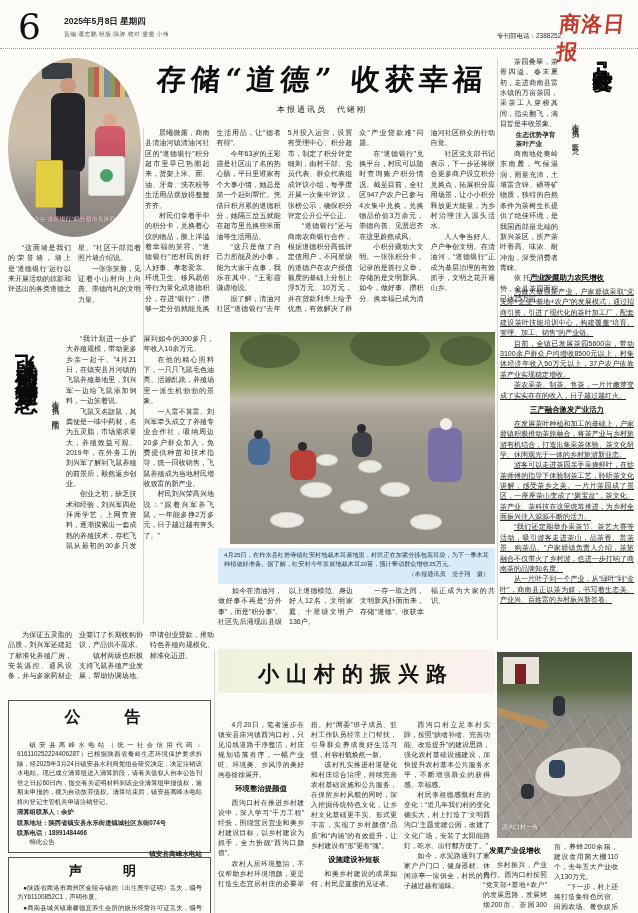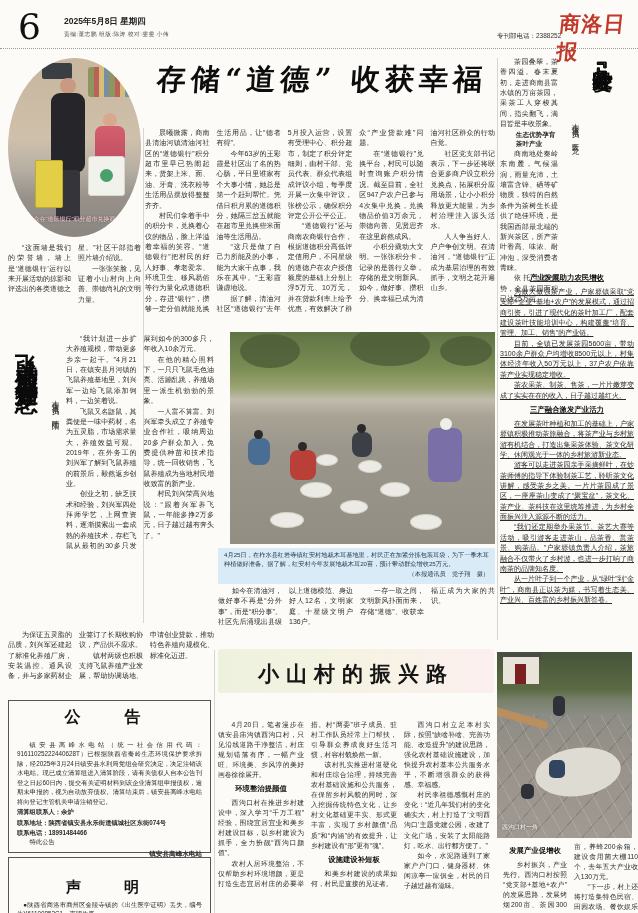--- a/index.html
+++ b/index.html
@@ -69,42 +69,42 @@
   .capbox{position:absolute;left:218px;top:548px;width:277px;height:36px;background:#d9ebf7;padding:3px 6px;box-sizing:border-box;}
   .capbox .cap{font-size:6.2px;line-height:1.45;text-align:justify;color:#243a4c;}
   .capbox .credit{font-size:6.2px;text-align:right;color:#243a4c;margin-top:1px;}
   
   .village{position:absolute;left:218px;top:645px;width:414px;height:268px;}
   .vg-titleband{position:absolute;left:0;top:4px;width:276px;height:44px;text-align:center;
     background:linear-gradient(90deg,#edf2dd 0%,#f7f3e4 55%,#fbeff0 100%);border-radius:3px;}
   .vg-title{font-size:21px;font-weight:bold;letter-spacing:7px;color:#151515;margin-top:11px;}
   .vg-byline{font-size:7.5px;color:#333;letter-spacing:3px;margin-top:3px;}
   .vg-bodyA{position:absolute;left:0;top:75px;width:272px;height:212px;}
-  .vg-bodyB{position:absolute;left:285px;top:197px;width:135px;height:71px;}
+  .vg-bodyB{position:absolute;left:265px;top:197px;width:135px;height:71px;}
   .photoC{position:absolute;left:279px;top:7px;width:135px;height:186px;overflow:hidden;
     background:linear-gradient(180deg,#46543a 0%,#5c6a44 20%,#77816b 26%,#8d8d85 34%,#979189 55%,#a09a92 100%);}
   .pc-bld{position:absolute;left:6px;top:5px;width:36px;height:27px;background:#e8e4da;}
   .pc-door{position:absolute;left:18px;top:12px;width:11px;height:20px;background:#7a2020;}
   .pc-roof{position:absolute;left:3px;top:1px;width:42px;height:6px;background:#4b4b46;}
   .pc-stones{position:absolute;left:0;right:0;top:34%;bottom:0;
     background:repeating-linear-gradient(62deg,transparent 0 14px,rgba(255,255,255,.14) 14px 15px),
                repeating-linear-gradient(-48deg,transparent 0 18px,rgba(55,55,50,.20) 18px 19px);}
   .pc-patch{position:absolute;left:38px;top:96px;width:86px;height:48px;background:#dedbd2;border-radius:50%;transform:rotate(-8deg);}
   .pc-bench{position:absolute;left:-6px;top:62px;width:58px;height:8px;background:#b98f5e;border-radius:4px;transform:rotate(16deg);}
   .pc-fig{position:absolute;background:#2e3138;border-radius:5px;}
   .pc-cap{position:absolute;left:5px;bottom:6px;font-size:6px;color:#fff;text-shadow:0 0 2px rgba(0,0,0,.6);}
   
   .notice{position:absolute;left:8px;top:700px;width:203px;height:153px;border:1px solid #555;box-sizing:border-box;padding:4px 8px;background:#fcfbf8;}
   .no-title{text-align:center;font-size:16px;font-weight:bold;letter-spacing:14px;color:#111;margin:2px 0 12px;}
   .no-body{font-size:6.3px;line-height:1.5;text-align:justify;color:#2b2b2b;}
   .no-body .ind{text-indent:2em;margin:0;}
   .no-line{margin:1px 0 0;font-weight:bold;}
   .no-sign{text-align:right;font-size:6.6px;font-weight:bold;margin-top:3px;}
   .statement{position:absolute;left:8px;top:857px;width:203px;height:70px;border:1px solid #555;box-sizing:border-box;padding:3px 8px;background:#fcfbf8;}
-  .st-title{text-align:center;font-size:15px;font-weight:bold;letter-spacing:14px;color:#111;margin:17px 0 3px;}
+  .st-title{text-align:center;font-size:13px;font-weight:bold;letter-spacing:14px;color:#111;margin:1px 0 3px;}
   .st-items p{margin:0 0 1px;font-size:6.3px;line-height:1.5;text-align:justify;text-indent:1em;}
 </style>
 </head>
 <body>
 
 <div class="page">
 
   <div class="pageno">6</div>
   <div class="dateblock">
     <div class="date">2025年5月8日 星期四</div>
@@ -125,20 +125,21 @@
     <div class="pa-body1"></div>
     <div class="pa-legs1"></div>
     <div class="pa-head2"></div>
     <div class="pa-body2"></div>
     <div class="pa-bag"></div>
     <div class="pa-pack"></div>
     <div class="pa-cap">群众在“道德银行”积分超市兑换商品</div>
   </div>
 
   <div class="main-headline">存储“道德”  收获幸福</div>
+  <div class="main-byline">本报通讯员　代绪刚</div>
   <div class="art cols5 main-body">
       <p>晨曦微露，商南县清油河镇清油河社区的“道德银行”积分超市里早已热闹起来，货架上米、面、油、牙膏、洗衣粉等生活用品摆放得整整齐齐。</p>
       <p>村民们拿着手中的积分卡，兑换着心仪的物品，脸上洋溢着幸福的笑容。“道德银行”把村民的好人好事、孝老爱亲、环境卫生、移风易俗等行为量化成道德积分，存进“银行”，攒够一定分值就能兑换生活用品，让“德者有得”。</p>
       <p>今年63岁的王彩霞是社区出了名的热心肠，平日里谁家有个大事小情，她总是第一个赶到帮忙。凭借日积月累的道德积分，她隔三岔五就能在超市里兑换些米面油等生活用品。</p>
       <p>“这只是做了自己力所能及的小事，能为大家干点事，我乐在其中。”王彩霞谦虚地说。</p>
       <p>据了解，清油河社区“道德银行”去年5月投入运营，设置有受理中心、积分超市，制定了积分评定细则，由村干部、党员代表、群众代表组成评议小组，每季度开展一次集中评议，张榜公示，确保积分评定公开公平公正。</p>
       <p>“道德银行”还与商南农商银行合作，根据道德积分高低评定信用户，不同星级的道德户在农户授信额度的基础上分别上浮5万元、10万元，并在贷款利率上给予优惠，有效解决了群众“产业贷款难”问题。</p>
       <p>在“道德银行”兑换平台，村民可以随时查询账户积分情况。截至目前，全社区947户农户已参与4次集中兑换，兑换物品价值3万余元，崇德向善、见贤思齐在这里蔚然成风。</p>
       <p>小积分撬动大文明。一张张积分卡，记录的是善行义举，存储的是文明新风。如今，做好事、攒积分、换幸福已成为清油河社区群众的行动自觉。</p>
       <p>社区党支部书记表示，下一步还将联合更多商户设立积分兑换点，拓展积分应用场景，让小小积分释放更大能量，为乡村治理注入源头活水。</p>

